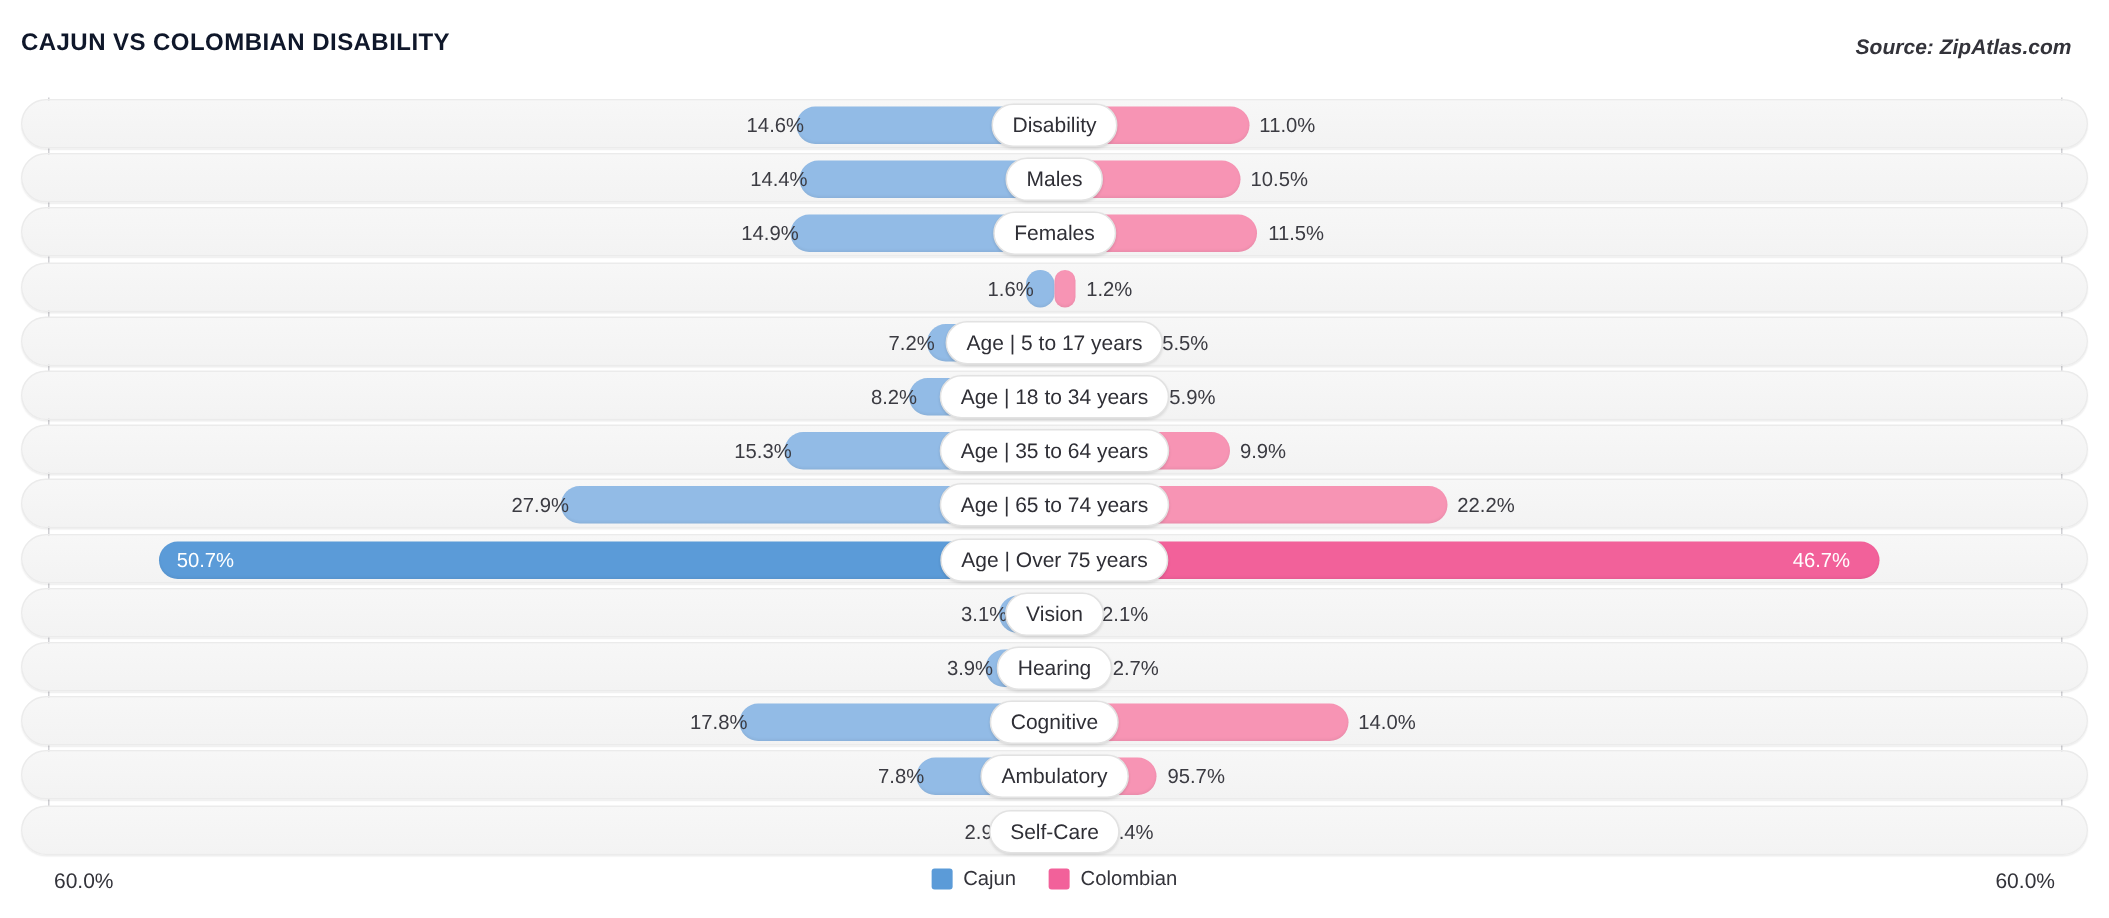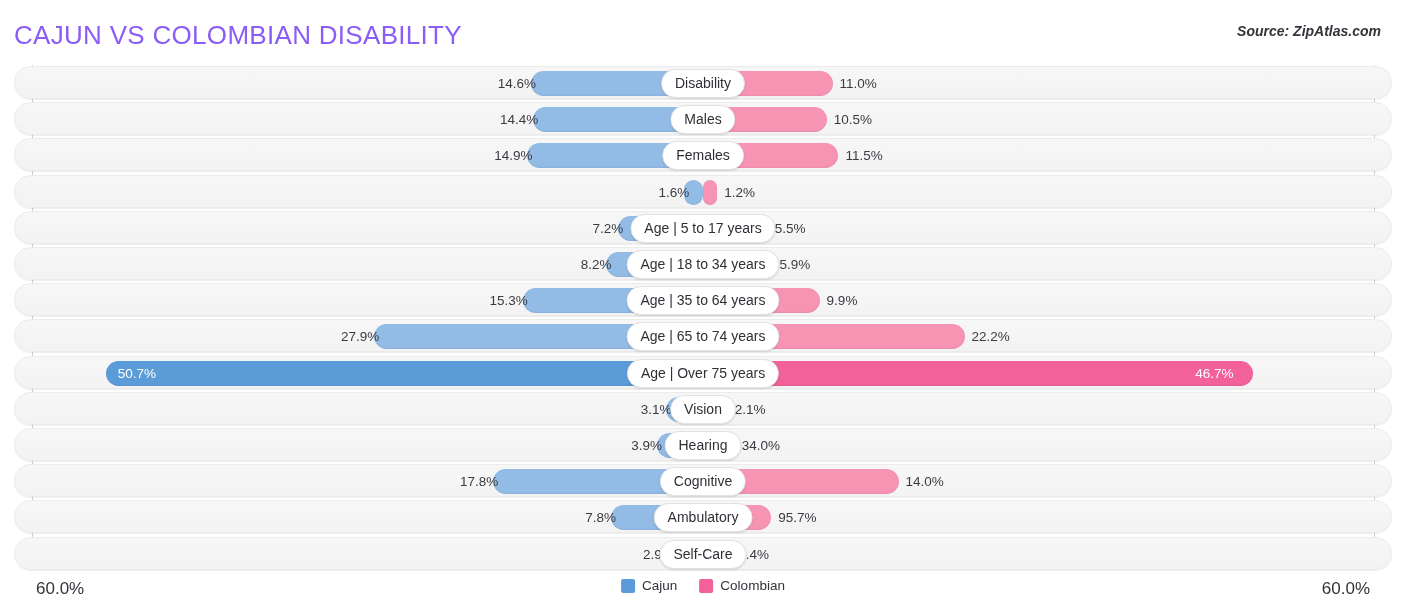--- a/index.html
+++ b/index.html
@@ -17,23 +17,23 @@
     background: #ffffff;
   }
 
   
   #header {
     position: absolute; left: 0; top: 0;
     width: 1406px; height: 60px;
   }
   #chart-title {
     position: absolute; left: 14px; top: 20px;
-    font-size: 26px; font-weight: 400;
+    font-size: 16px; font-weight: 700;
     letter-spacing: 0.3px;
-    color: #8b5cf6;
+    color: #0f172a;
     white-space: nowrap;
   }
   #source-label {
     position: absolute; right: 25px; top: 23px;
     font-size: 14px; font-style: italic; font-weight: 700;
     color: #33333a;
     white-space: nowrap;
   }
 
   
@@ -90,21 +90,21 @@
     text-align: left;
   }
 
   
   #footer {
     position: absolute; left: 0; top: 566px;
     width: 1406px; height: 46px;
   }
   .axis-label {
     position: absolute; top: 13px;
-    font-size: 17px; color: #33333a;
+    font-size: 14px; color: #33333a;
     white-space: nowrap;
   }
   #axis-left  { left: 36px; }
   #axis-right { right: 36px; }
   #legend {
     position: absolute; left: 50%; top: 12px;
     transform: translateX(-50%);
     display: flex; align-items: center; gap: 22px;
     white-space: nowrap;
   }
@@ -192,21 +192,21 @@
         <div class="bar bar-left" style="left: 651.482px; width: 36.518px;"></div>
         <div class="bar bar-right" style="left: 688px; width: 24.738px;"></div>
         <div class="val val-left" style="right: 719.518px;">3.1%</div>
         <div class="val val-right" style="left: 719.738px;">2.1%</div>
         <div class="cat-pill" style="left: 688px;">Vision</div>
       </div>
       <div class="row" style="top: 368px;">
         <div class="bar bar-left" style="left: 642.058px; width: 45.942px;"></div>
         <div class="bar bar-right" style="left: 688px; width: 31.806px;"></div>
         <div class="val val-left" style="right: 728.942px;">3.9%</div>
-        <div class="val val-right" style="left: 726.806px;">34.0%</div>
+        <div class="val val-right" style="left: 726.806px;">2.7%</div>
         <div class="cat-pill" style="left: 688px;">Hearing</div>
       </div>
       <div class="row" style="top: 404.2px;">
         <div class="bar bar-left" style="left: 478.316px; width: 209.684px;"></div>
         <div class="bar bar-right" style="left: 688px; width: 195.548px;"></div>
         <div class="val val-left" style="right: 892.684px;">17.8%</div>
         <div class="val val-right" style="left: 890.548px;">14.0%</div>
         <div class="cat-pill" style="left: 688px;">Cognitive</div>
       </div>
       <div class="row" style="top: 440.4px;">

